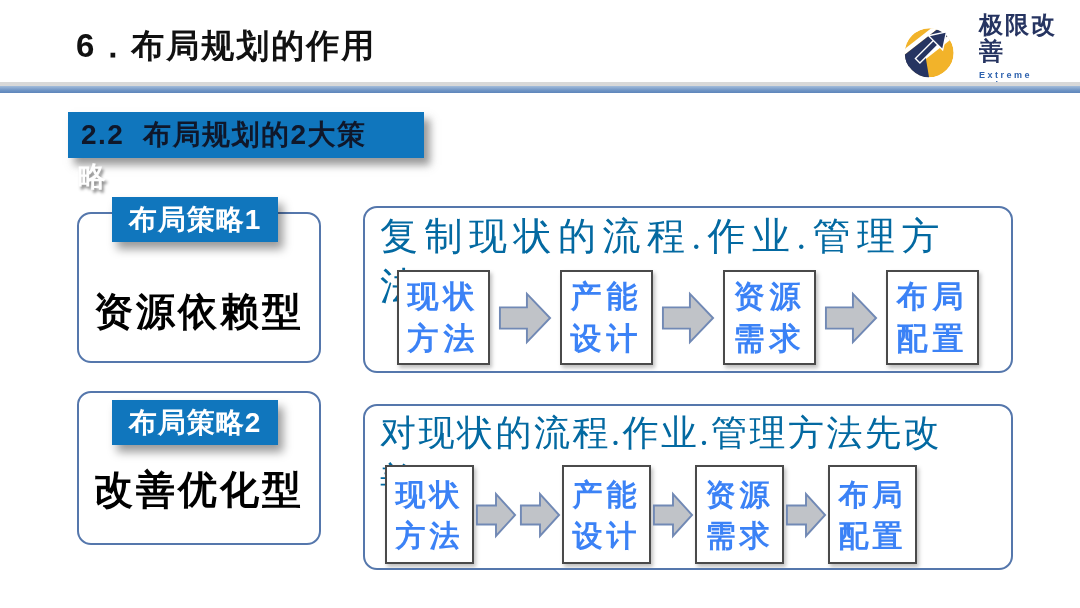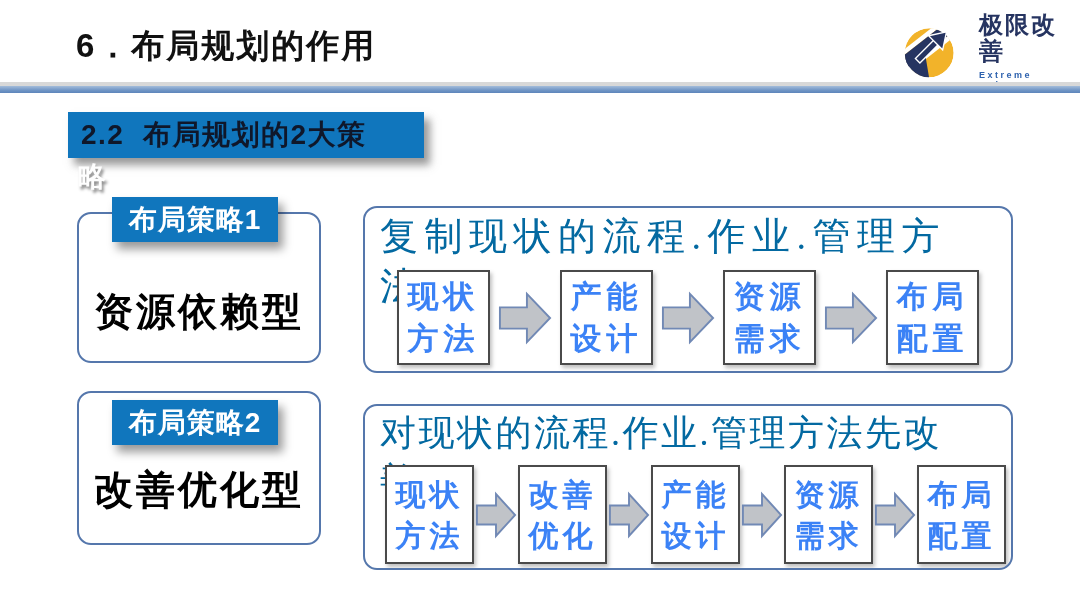--- a/index.html
+++ b/index.html
@@ -180,22 +180,20 @@
 
 <div class="process-card row2">
   <div class="caption-line1 serif">对现状的流程.作业.管理方法先改</div>
   <div class="caption-line2 serif">善</div>
   <div class="flow">
     <div class="flow-box serif">现状
 方法</div>
     <svg class="flow-arrow" width="42" height="50" viewBox="0 0 44 52">
         <polygon points="2,16 22,16 22,4 42,26 22,48 22,36 2,36"></polygon>
       </svg>
-    <div class="flow-box serif">改善
-优化</div>
     <svg class="flow-arrow" width="42" height="50" viewBox="0 0 44 52">
         <polygon points="2,16 22,16 22,4 42,26 22,48 22,36 2,36"></polygon>
       </svg>
     <div class="flow-box serif">产能
 设计</div>
     <svg class="flow-arrow" width="42" height="50" viewBox="0 0 44 52">
         <polygon points="2,16 22,16 22,4 42,26 22,48 22,36 2,36"></polygon>
       </svg>
     <div class="flow-box serif">资源
 需求</div>

